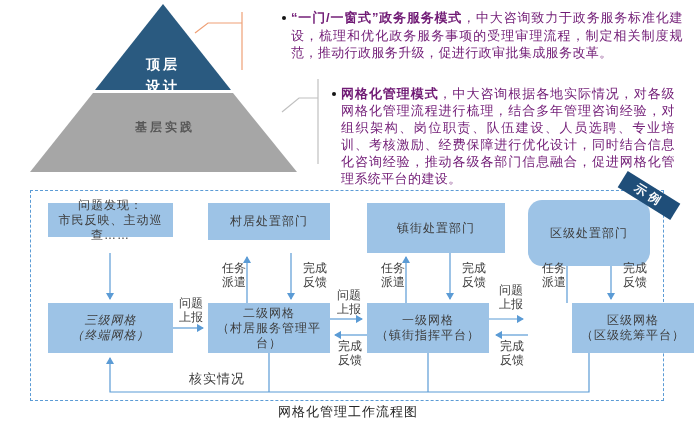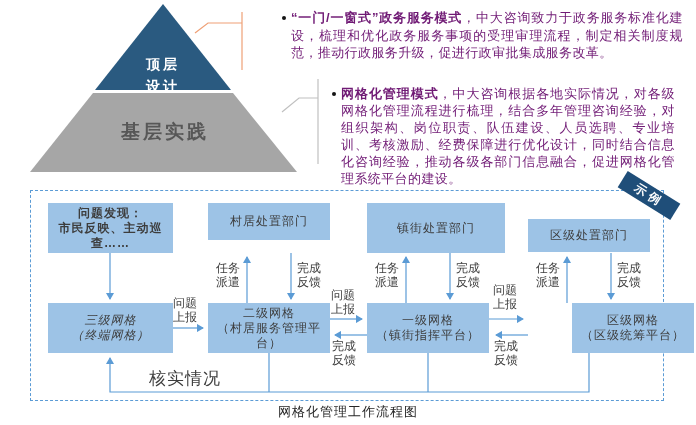--- a/index.html
+++ b/index.html
@@ -3,45 +3,45 @@
 <meta charset="utf-8">
 <style>
   html,body{margin:0;padding:0;background:#fff;}
   .page{position:relative;width:696px;height:425px;background:#fff;overflow:hidden;
         font-family:"Liberation Sans",sans-serif;color:#1f1f1f;}
   svg{position:absolute;left:0;top:0;}
   
   .pyr-top-label{position:absolute;left:123px;top:39px;width:80px;text-align:center;
     color:#fff;font-weight:bold;font-size:14px;line-height:22px;letter-spacing:3px;white-space:pre-line;margin-top:14px;}
   .pyr-bottom-label{position:absolute;left:110px;top:119px;width:110px;text-align:center;
-    color:#575757;font-weight:600;font-size:19px;letter-spacing:3px;}
+    color:#575757;font-weight:600;font-size:12px;letter-spacing:3px;}
   
   .bullet{position:absolute;font-size:13px;letter-spacing:0.4px;color:#701a75;text-align:justify;}
   .bullet .dot{position:absolute;left:-9px;top:7px;width:4px;height:4px;border-radius:50%;background:#141414;}
   .b1{left:291px;top:9px;width:392px;line-height:17.5px;}
   .b2{left:341px;top:85px;width:334px;line-height:17px;}
   .bullet b{font-weight:bold;}
   
   .flow{position:absolute;left:30px;top:190px;width:634px;height:211px;
         border:1px dashed var(--dashed_border,#5B9BD5);box-sizing:border-box;}
   .bx{position:absolute;background:var(--box_fill,#9DC3E6);color:#3d3d3d;
       font-size:12px;line-height:15px;letter-spacing:1px;
       display:flex;align-items:center;justify-content:center;text-align:center;
       white-space:pre-line;box-sizing:border-box;padding:1px 2px;}
-  .bxA{left:17px;top:12px;width:125px;height:50px;font-weight:bold;}
+  .bxA{left:17px;top:12px;width:125px;height:34px;}
   .bxB{left:177px;top:12px;width:122px;height:37px;text-align:center;}
   .bxC{left:336px;top:12px;width:138px;height:50px;}
-  .bxD{left:497px;top:28px;width:122px;height:33px;}
+  .bxD{left:497px;top:9px;width:122px;height:66px;border-radius:14px;}
   .bx1{left:17px;top:112px;width:125px;height:50px;font-style:italic;}
   .bx2{left:177px;top:112px;width:122px;height:50px;}
   .bx3{left:336px;top:112px;width:122px;height:50px;}
   .bx4{left:497px;top:112px;width:122px;height:50px;margin-left:44px;}
   .lbl{position:absolute;font-size:12px;line-height:13.5px;color:#3d3d3d;
-       white-space:pre-line;text-align:left;width:30px;}
-  .lbl-vf{width:96px;left:118px;top:181px;font-size:17px;letter-spacing:1px;}
+       white-space:pre-line;text-align:right;width:30px;}
+  .lbl-vf{width:96px;left:118px;top:181px;font-size:13px;letter-spacing:1px;}
   .flow svg line,.flow svg path{stroke:var(--arrow,#5B9BD5);stroke-width:1.2;fill:none;}
   .badge{position:absolute;left:618px;top:186px;width:62px;height:19px;
          background:var(--navy,#1F4E79);color:#fff;font-size:12px;font-weight:bold;letter-spacing:4px;
          display:flex;align-items:center;justify-content:center;
          transform:rotate(32deg);transform-origin:center;}
   .caption{position:absolute;left:0;top:403px;width:696px;text-align:center;
            font-size:13px;letter-spacing:1px;color:#262626;}
   .co-orange{stroke:var(--callout_orange,#EFA076);stroke-width:1.2;fill:none;}
   .co-gray{stroke:var(--callout_gray,#C0C0C0);stroke-width:1.2;fill:none;}
 </style>

